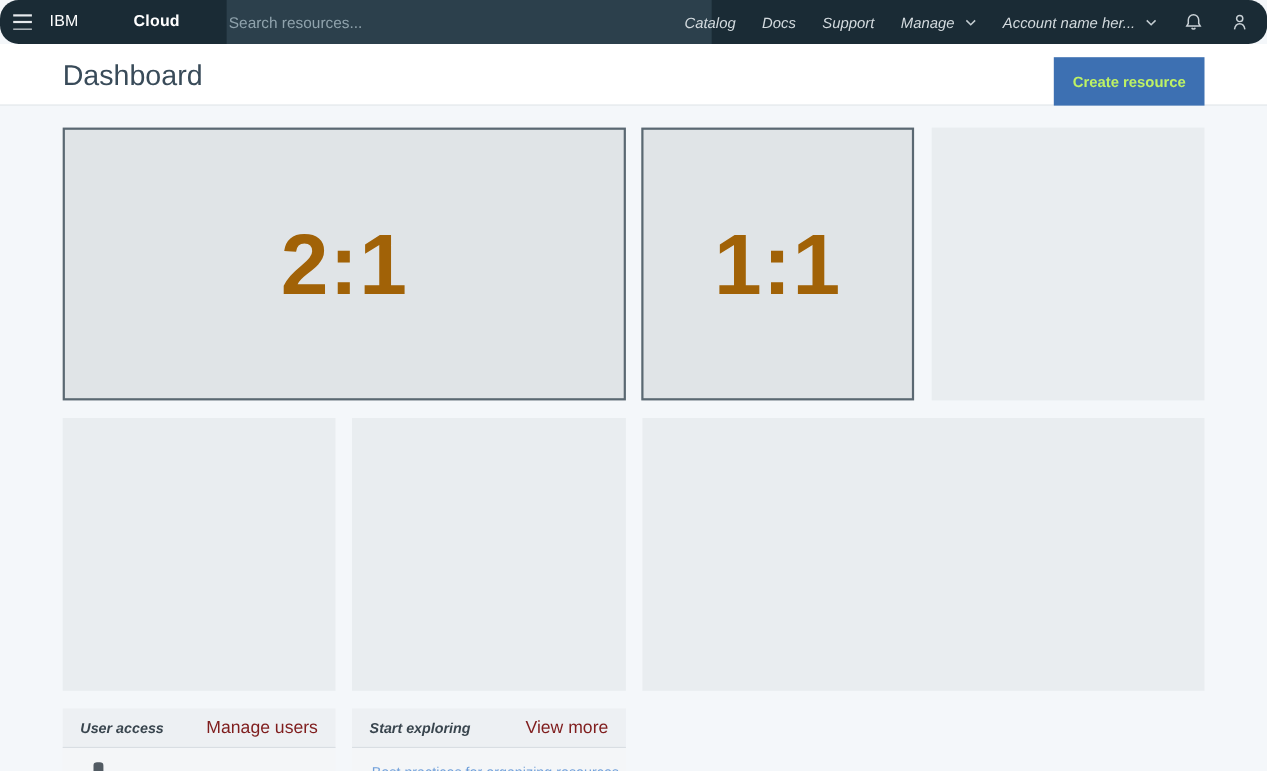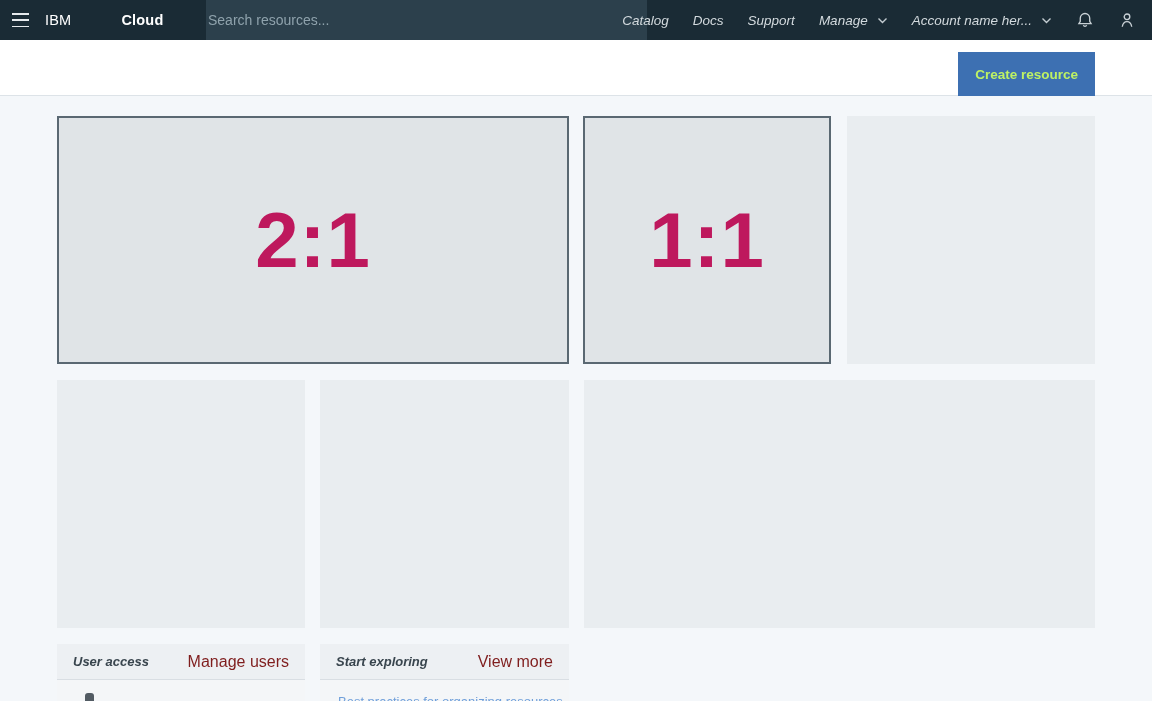--- a/index.html
+++ b/index.html
@@ -6,21 +6,21 @@
   html,body { width:1152px; height:701px; overflow:hidden; }
   body {
     font-family:"Liberation Sans", sans-serif;
     background:#f4f7fa;
     position:relative;
   }
 
   
   .navbar {
     position:absolute; left:0; top:0; width:1152px; height:40px;
-    background:#1a2b35; display:flex; align-items:center;
+    background:#1a2b35; display:flex; align-items:center;border-radius:17px;
   }
   .hamburger {
     position:absolute; left:12px; top:12px; width:17px; height:16px;
     display:flex; flex-direction:column; justify-content:space-between;
     cursor:pointer; padding:1px 0;
   }
   .hamburger span { display:block; height:1.5px; background:#e6eaed; width:100%; }
   .brand {
     position:absolute; left:45px; top:0; height:40px;
     display:flex; align-items:center; color:#ffffff; font-size:14.5px; letter-spacing:.2px;
@@ -68,21 +68,21 @@
   }
 
   
   .panel { position:absolute; }
   .panel.bordered {
     background:#e0e4e7; border:2px solid #5a6872;
     display:flex; align-items:center; justify-content:center;
   }
   .panel.plain { background:#e9edf0; }
   .ratio-label {
-    font-size:78px; font-weight:700; color:#be185d; letter-spacing:1px;
+    font-size:78px; font-weight:700; color:#a16207; letter-spacing:1px;
   }
   .p-2to1 { left:57px;  top:116px; width:512px; height:248px; }
   .p-1to1 { left:583px; top:116px; width:248px; height:248px; }
   .p-r1c4 { left:847px; top:116px; width:248px; height:248px; }
   .p-r2c1 { left:57px;  top:380px; width:248px; height:248px; }
   .p-r2c2 { left:320px; top:380px; width:249px; height:248px; }
   .p-r2c34{ left:584px; top:380px; width:511px; height:248px; }
 
   
   .card { position:absolute; top:644px; height:140px; background:#f4f6f8; }
@@ -145,20 +145,21 @@
     <span class="icon-btn">
       <svg viewBox="0 0 16 16">
         <circle class="ln" cx="8" cy="5.2" r="2.5"></circle>
         <path class="ln" d="M3.8 14c.5-3.1 2.1-4.6 4.2-4.6s3.7 1.5 4.2 4.6"></path>
       </svg>
     </span>
   </div>
 </div>
 
 <div class="titlebar">
+  <h1 class="page-title">Dashboard</h1>
   <button class="create-btn">Create resource</button>
 </div>
 
 <div class="panel bordered p-2to1">
   <span class="ratio-label">2:1</span>
 </div>
 <div class="panel bordered p-1to1">
   <span class="ratio-label">1:1</span>
 </div>
 <div class="panel plain p-r1c4"></div>

